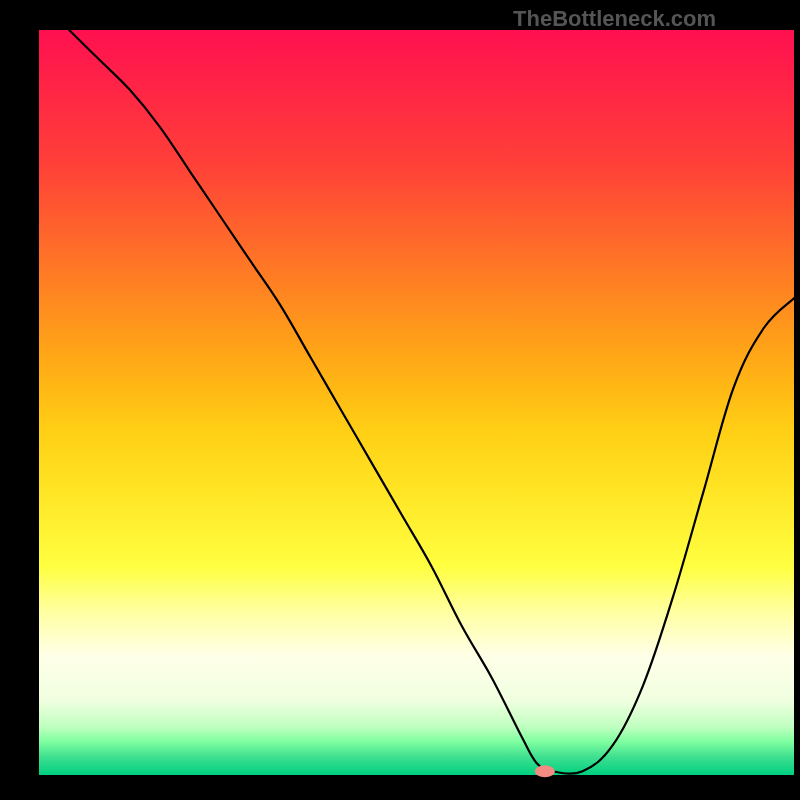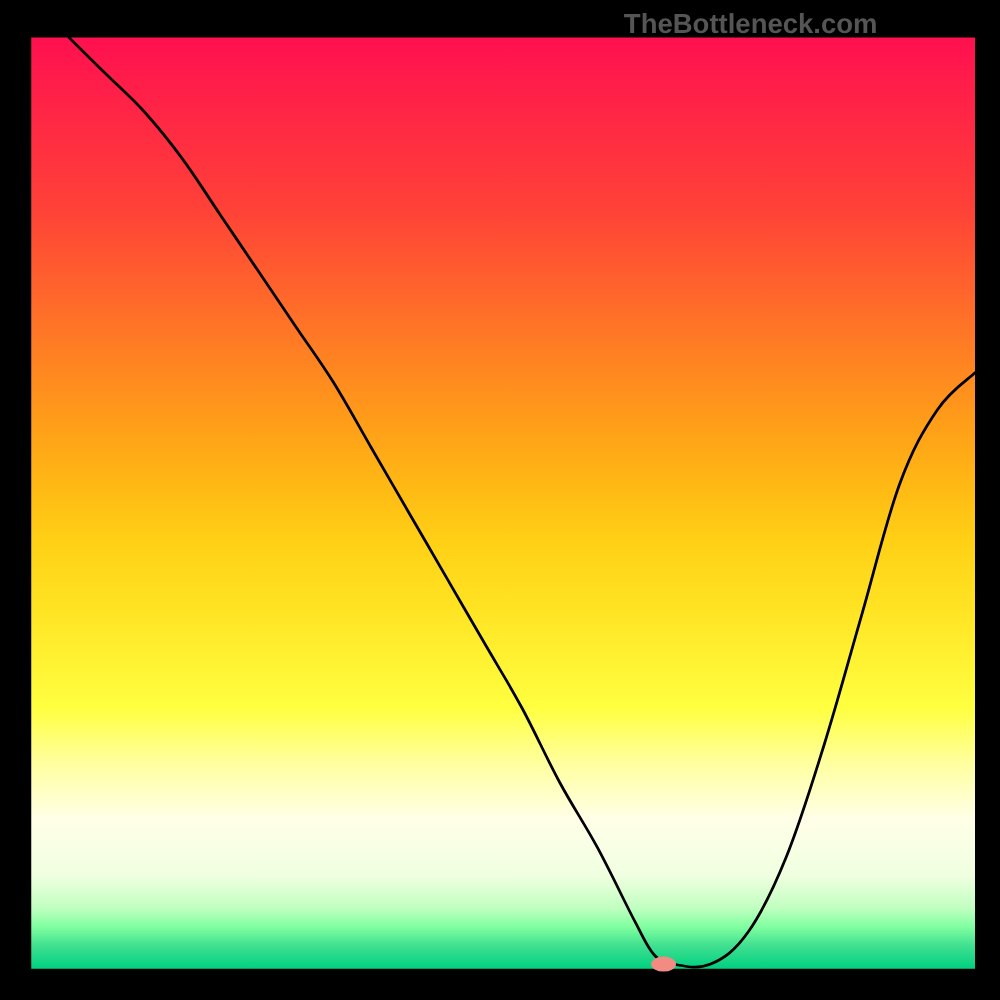--- a/index.html
+++ b/index.html
@@ -6,20 +6,21 @@
     margin: 0;
     padding: 0;
     width: 800px;
     height: 800px;
     background: #000;
   }
   .container {
     position: relative;
     width: 714px;
     height: 800px;
+    margin-left: 14px;
   }
   .watermark {
     position: absolute;
     top: 6px;
     right: 12px;
     font-family: Arial, Helvetica, sans-serif;
     font-size: 22px;
     font-weight: bold;
     color: #555;
     letter-spacing: 0;

